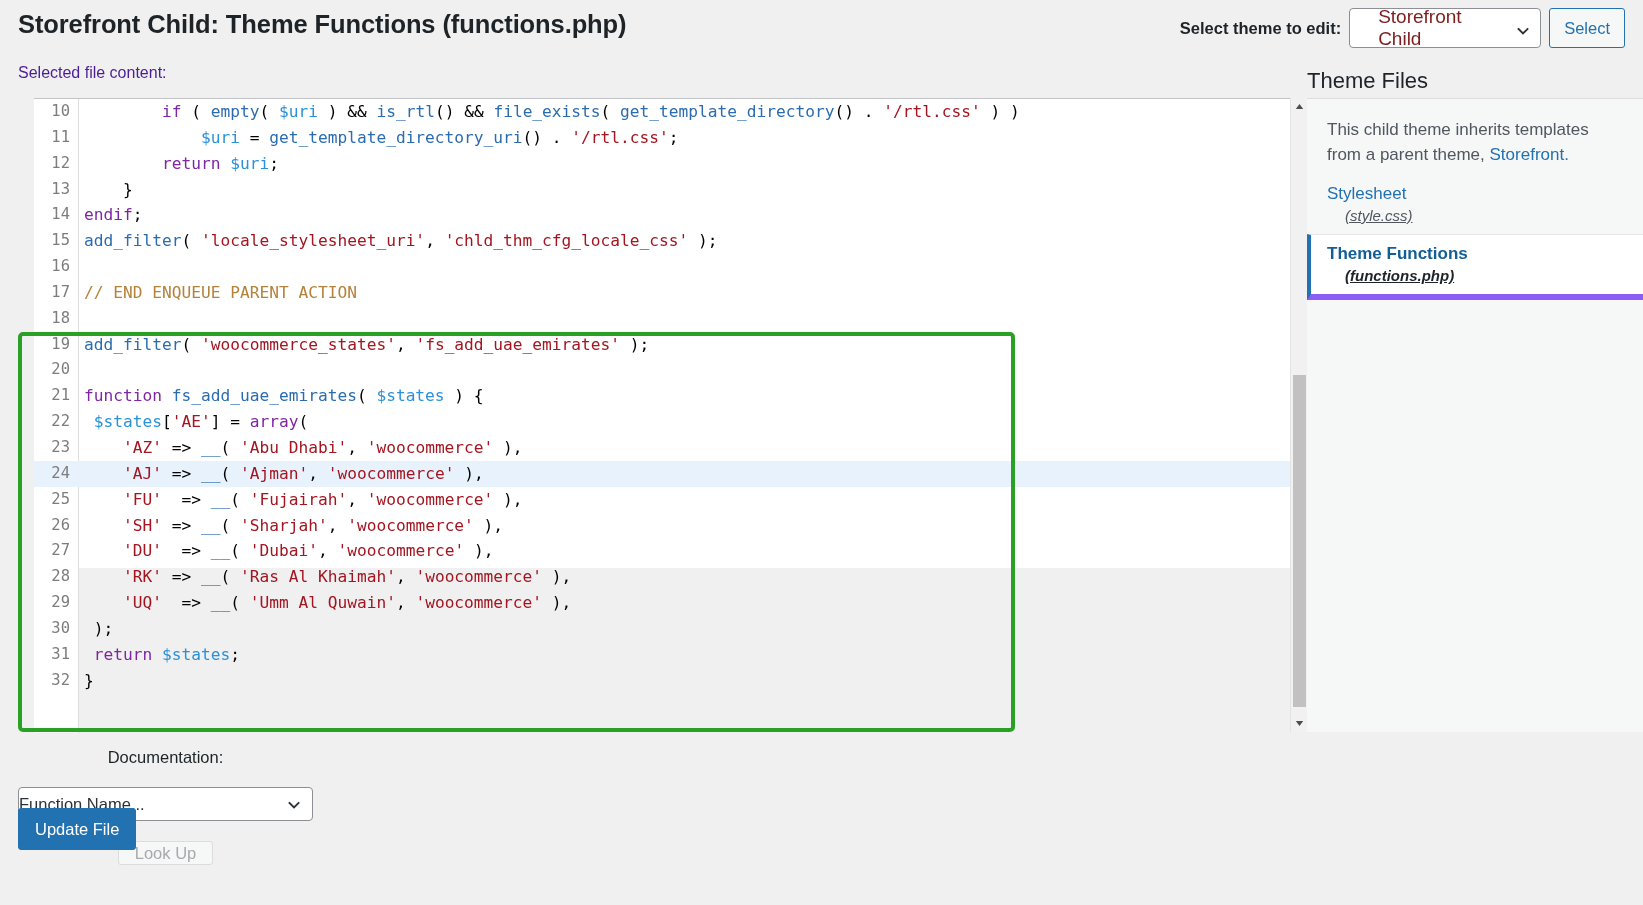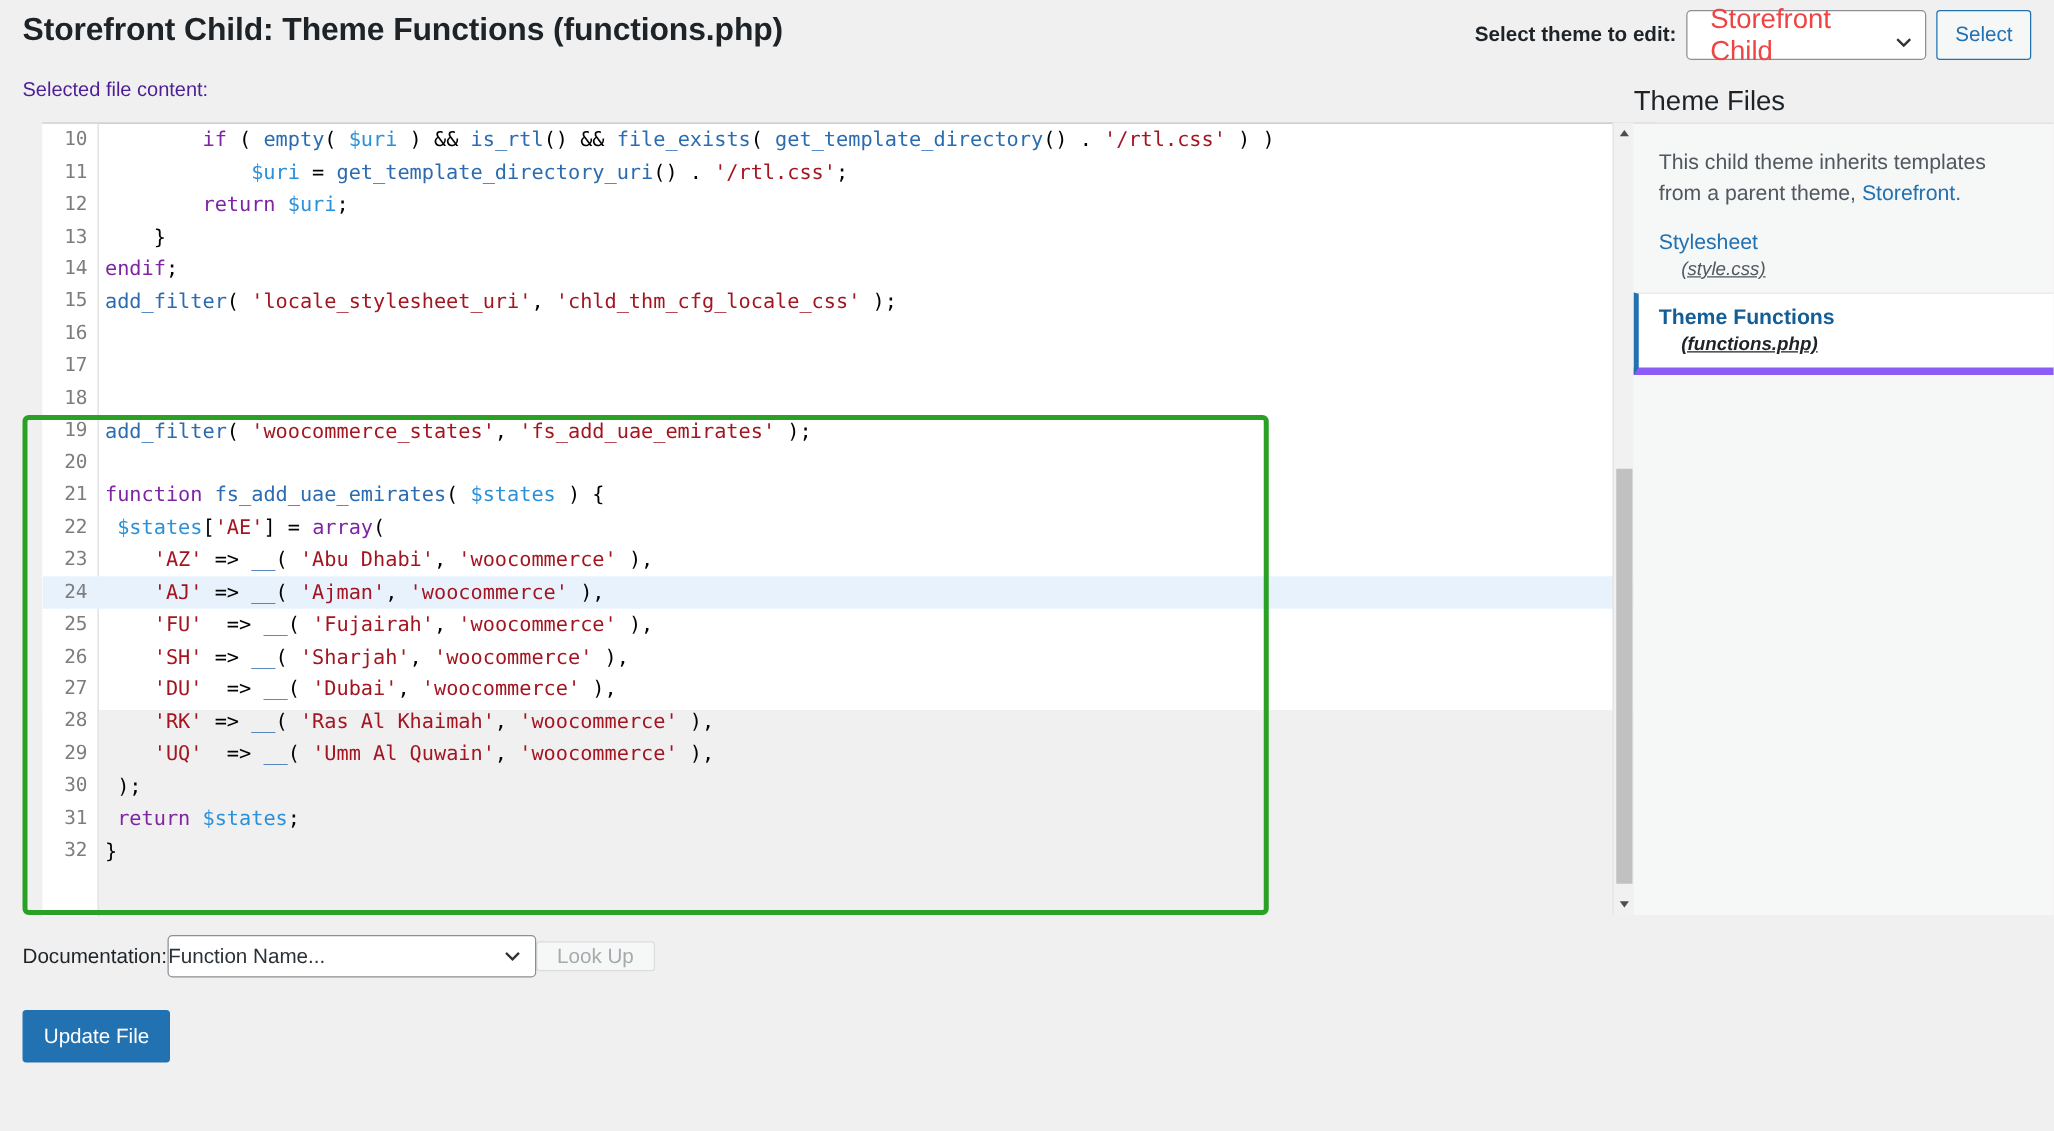--- a/index.html
+++ b/index.html
@@ -26,22 +26,22 @@
     display: flex; align-items: center; gap: 8px;
   }
   .theme-switcher-label {
     font-size: 16.5px; font-weight: bold; color: #1d2327; white-space: nowrap;
   }
   .theme-select {
     position: relative;
     width: 192px; height: 40px;
     background: #fff; border: 1px solid #8c8f94; border-radius: 4px;
     display: flex; align-items: center;
-    padding-left: 18px; padding-right: 32px;
-    font-size: 22px; color: #ef4444;
+    padding-left: 28px; padding-right: 32px;
+    font-size: 19px; color: #7f1d1d;
     box-shadow: 0 0 0 transparent;
   }
   .theme-select .chev {
     position: absolute; right: 10px; top: 50%; transform: translateY(-50%);
     width: 14px; height: 14px; display: block;
   }
   .select-button {
     height: 40px; padding: 0 14px;
     background: #f6f7f7; border: 1px solid #2271b1; border-radius: 3px;
     color: #2271b1; font-size: 16.5px;
@@ -154,21 +154,21 @@
     border-bottom: 6px solid #8b5cf6;
     border-top: 1px solid #e6e6e6;
   }
   .file-item.active .fname { font-weight: bold; color: #135e96; }
   .file-item.active .fsub { font-weight: bold; color: #1d2327; }
   .file-item.plain { border-bottom: none; padding-top: 14px; }
 
   
   .doc-row {
     position: absolute; left: 18px; top: 748px;
-    display: flex; align-items: center; gap: 0;
+    display: flex; align-items: center; gap: 20px; flex-direction: column;
   }
   .doc-label { font-size: 16.5px; color: #1d2327; }
   .doc-select {
     position: relative; width: 295px; height: 34px;
     background: #fff; border: 1px solid #8c8f94; border-radius: 4px;
     display: flex; align-items: center;
     padding-left: 0; padding-right: 34px;
     font-size: 16.5px; color: #2c3338;
   }
   .doc-select .chev {
@@ -220,21 +220,21 @@
     <div class="editor-topbar"></div>
     <div class="gutter"></div>
     <div class="code-area" id="code-area">
         <div class="code-line"><span class="ln">10</span><span class="code-text"><span class="t-pl">        </span><span class="t-kw">if</span><span class="t-pl"> ( </span><span class="t-fn">empty</span><span class="t-pl">( </span><span class="t-var">$uri</span><span class="t-pl"> ) &amp;&amp; </span><span class="t-fn">is_rtl</span><span class="t-pl">() &amp;&amp; </span><span class="t-fn">file_exists</span><span class="t-pl">( </span><span class="t-fn">get_template_directory</span><span class="t-pl">() . </span><span class="t-str">'/rtl.css'</span><span class="t-pl"> ) )</span></span></div>
         <div class="code-line"><span class="ln">11</span><span class="code-text"><span class="t-pl">            </span><span class="t-var">$uri</span><span class="t-pl"> = </span><span class="t-fn">get_template_directory_uri</span><span class="t-pl">() . </span><span class="t-str">'/rtl.css'</span><span class="t-pl">;</span></span></div>
         <div class="code-line"><span class="ln">12</span><span class="code-text"><span class="t-pl">        </span><span class="t-kw">return</span><span class="t-pl"> </span><span class="t-var">$uri</span><span class="t-pl">;</span></span></div>
         <div class="code-line"><span class="ln">13</span><span class="code-text"><span class="t-pl">    }</span></span></div>
         <div class="code-line"><span class="ln">14</span><span class="code-text"><span class="t-kw">endif</span><span class="t-pl">;</span></span></div>
         <div class="code-line"><span class="ln">15</span><span class="code-text"><span class="t-fn">add_filter</span><span class="t-pl">( </span><span class="t-str">'locale_stylesheet_uri'</span><span class="t-pl">, </span><span class="t-str">'chld_thm_cfg_locale_css'</span><span class="t-pl"> );</span></span></div>
         <div class="code-line"><span class="ln">16</span><span class="code-text"><span class="t-pl"></span></span></div>
-        <div class="code-line"><span class="ln">17</span></div>
+        <div class="code-line"><span class="ln">17</span><span class="code-text"><span class="t-com">// END ENQUEUE PARENT ACTION</span></span></div>
         <div class="code-line"><span class="ln">18</span><span class="code-text"><span class="t-pl"></span></span></div>
         <div class="code-line"><span class="ln">19</span><span class="code-text"><span class="t-fn">add_filter</span><span class="t-pl">( </span><span class="t-str">'woocommerce_states'</span><span class="t-pl">, </span><span class="t-str">'fs_add_uae_emirates'</span><span class="t-pl"> );</span></span></div>
         <div class="code-line"><span class="ln">20</span><span class="code-text"><span class="t-pl"></span></span></div>
         <div class="code-line"><span class="ln">21</span><span class="code-text"><span class="t-kw">function</span><span class="t-pl"> </span><span class="t-fn">fs_add_uae_emirates</span><span class="t-pl">( </span><span class="t-var">$states</span><span class="t-pl"> ) {</span></span></div>
         <div class="code-line"><span class="ln">22</span><span class="code-text"><span class="t-pl"> </span><span class="t-var">$states</span><span class="t-pl">[</span><span class="t-str">'AE'</span><span class="t-pl">] = </span><span class="t-kw">array</span><span class="t-pl">(</span></span></div>
         <div class="code-line"><span class="ln">23</span><span class="code-text"><span class="t-pl">    </span><span class="t-str">'AZ'</span><span class="t-pl"> =&gt; </span><span class="t-fn">__</span><span class="t-pl">( </span><span class="t-str">'Abu Dhabi'</span><span class="t-pl">, </span><span class="t-str">'woocommerce'</span><span class="t-pl"> ),</span></span></div>
         <div class="code-line hl"><span class="ln">24</span><span class="code-text"><span class="t-pl">    </span><span class="t-str">'AJ'</span><span class="t-pl"> =&gt; </span><span class="t-fn">__</span><span class="t-pl">( </span><span class="t-str">'Ajman'</span><span class="t-pl">, </span><span class="t-str">'woocommerce'</span><span class="t-pl"> ),</span></span></div>
         <div class="code-line"><span class="ln">25</span><span class="code-text"><span class="t-pl">    </span><span class="t-str">'FU'</span><span class="t-pl">  =&gt; </span><span class="t-fn">__</span><span class="t-pl">( </span><span class="t-str">'Fujairah'</span><span class="t-pl">, </span><span class="t-str">'woocommerce'</span><span class="t-pl"> ),</span></span></div>
         <div class="code-line"><span class="ln">26</span><span class="code-text"><span class="t-pl">    </span><span class="t-str">'SH'</span><span class="t-pl"> =&gt; </span><span class="t-fn">__</span><span class="t-pl">( </span><span class="t-str">'Sharjah'</span><span class="t-pl">, </span><span class="t-str">'woocommerce'</span><span class="t-pl"> ),</span></span></div>
         <div class="code-line"><span class="ln">27</span><span class="code-text"><span class="t-pl">    </span><span class="t-str">'DU'</span><span class="t-pl">  =&gt; </span><span class="t-fn">__</span><span class="t-pl">( </span><span class="t-str">'Dubai'</span><span class="t-pl">, </span><span class="t-str">'woocommerce'</span><span class="t-pl"> ),</span></span></div>

